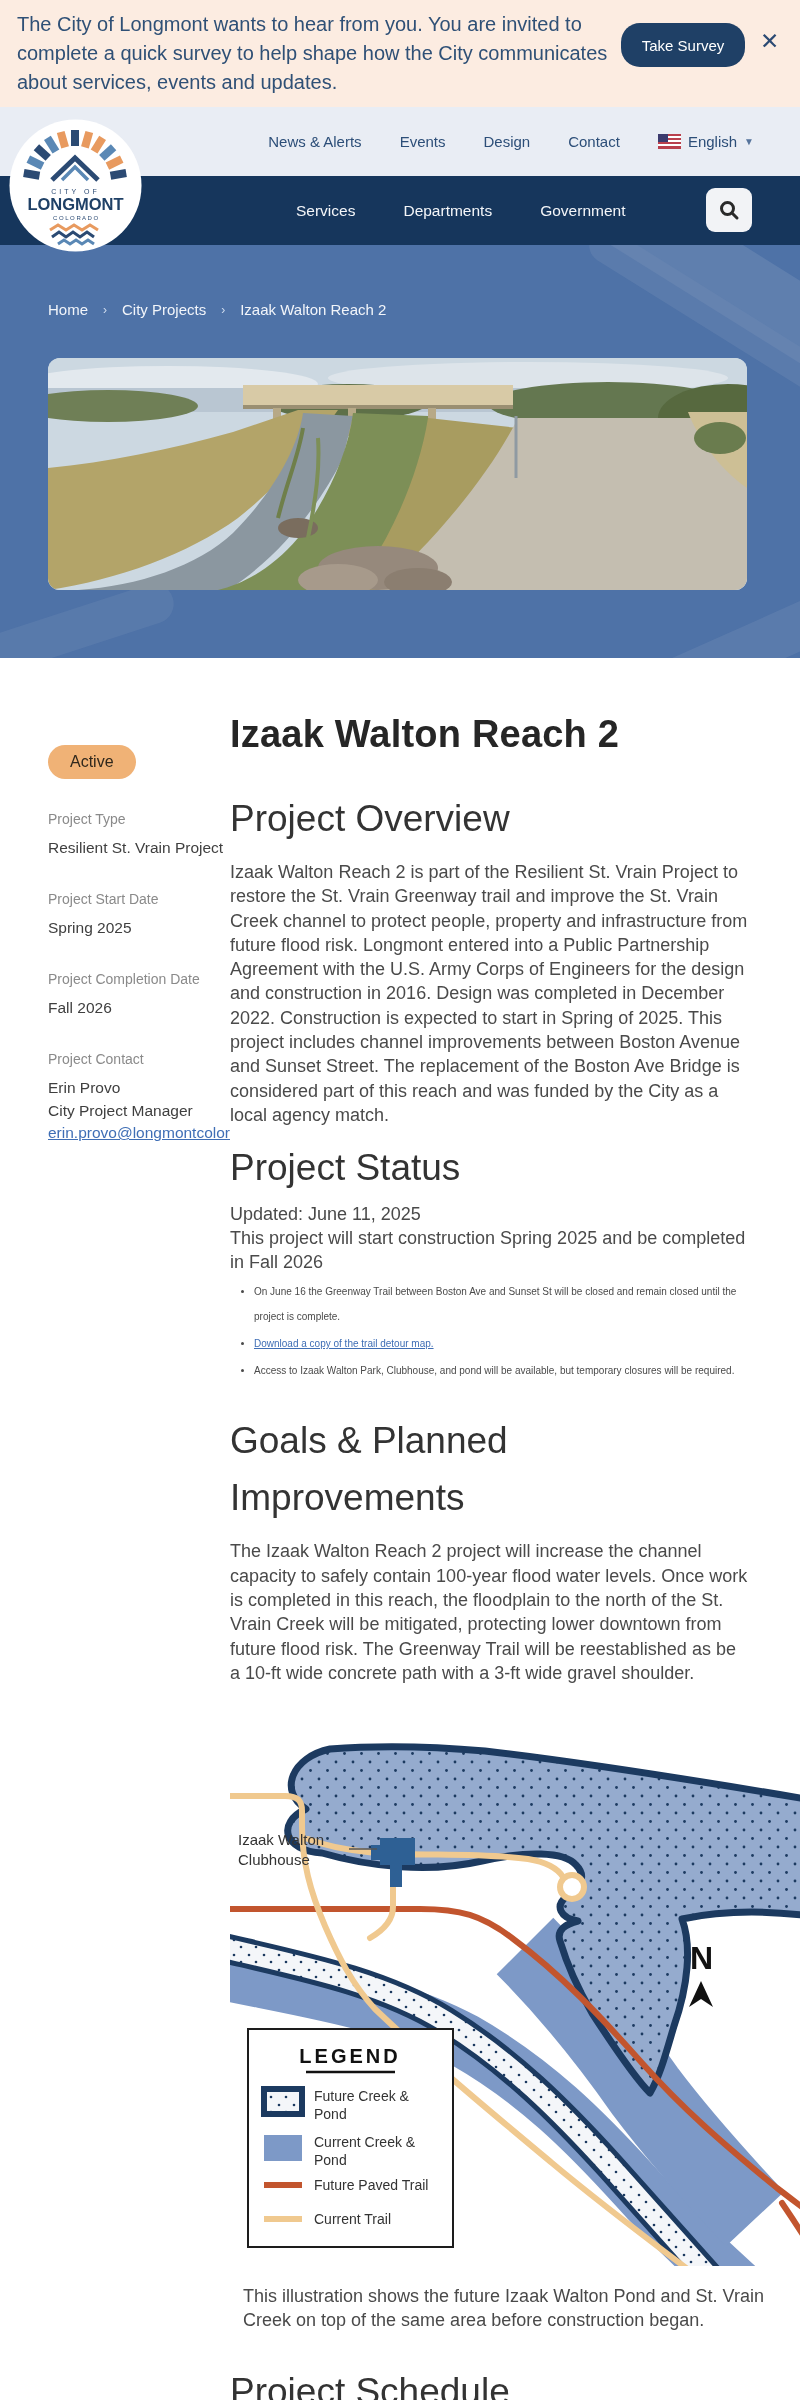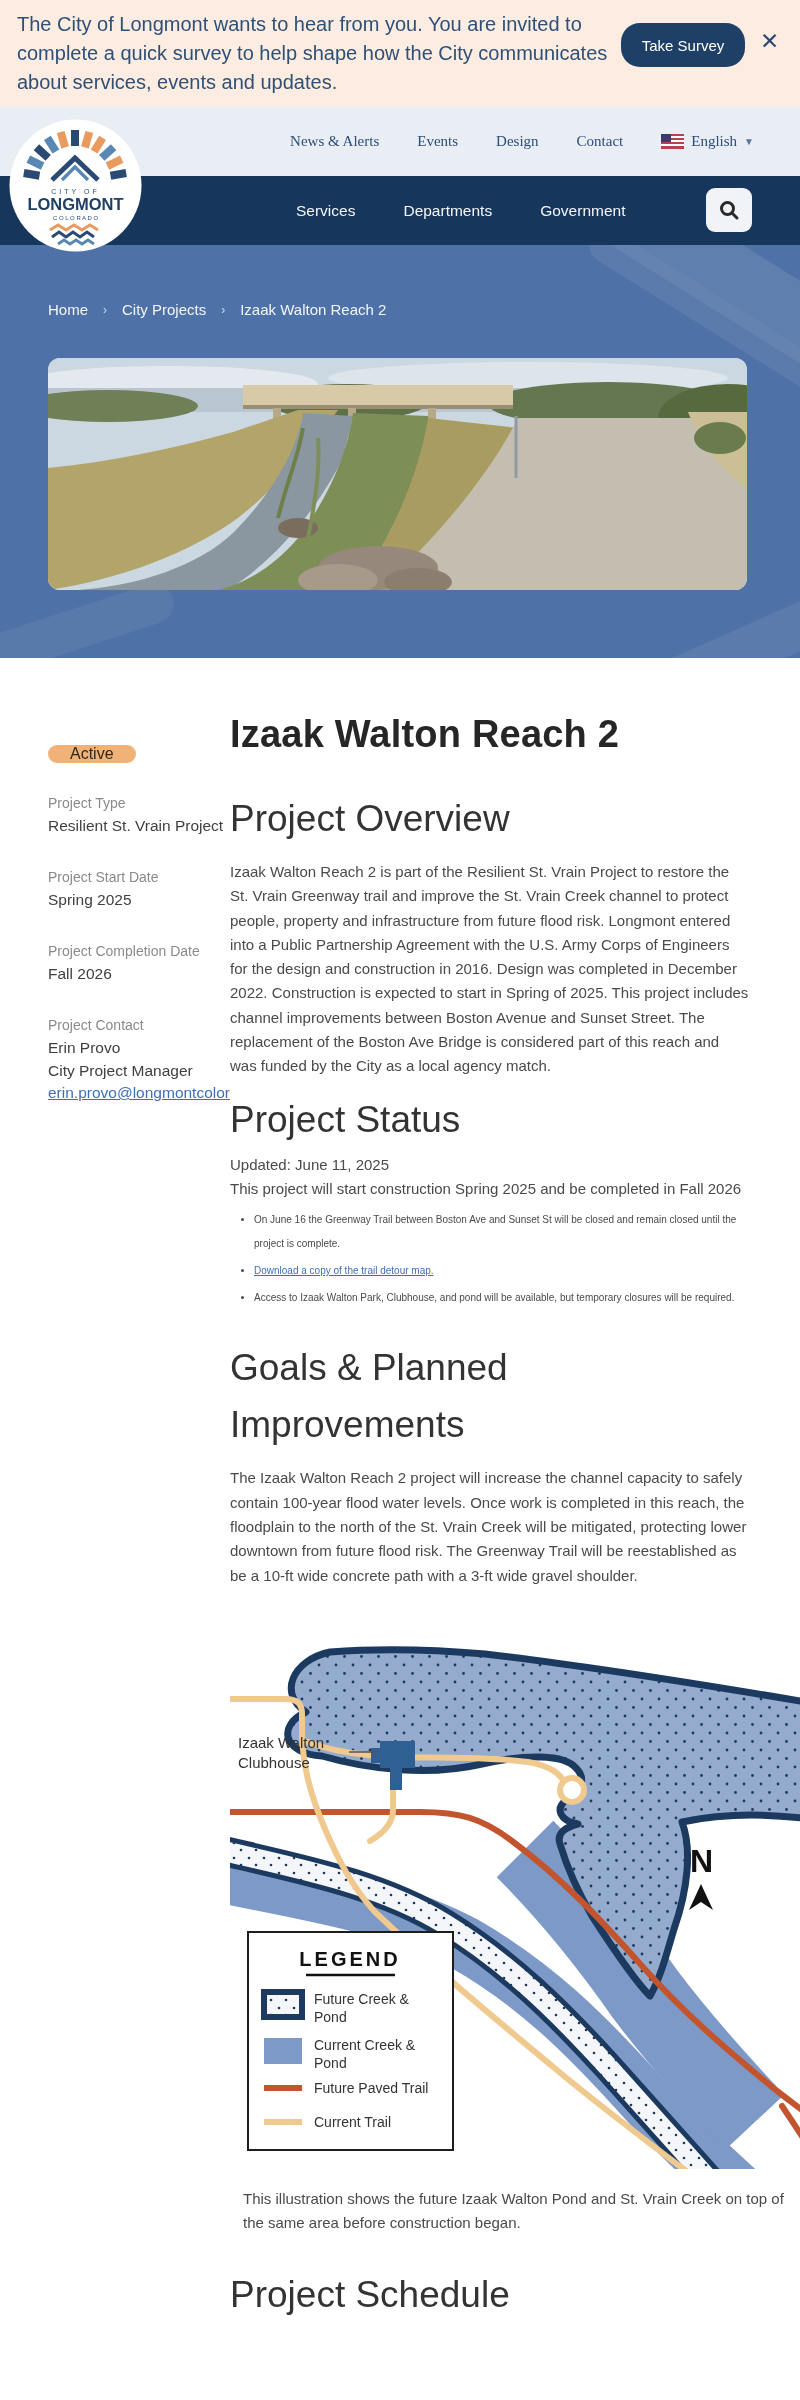--- a/index.html
+++ b/index.html
@@ -9,21 +9,21 @@
     font-family:"Liberation Sans", sans-serif; -webkit-font-smoothing:antialiased;
   }
   
   .banner { position:absolute; top:0; left:0; width:800px; height:107px; background:#fcece1; }
   .banner-msg { position:absolute; left:17px; top:10px; width:600px; font-size:20px; line-height:29px; color:#2f5076; }
   .survey-btn { position:absolute; left:621px; top:23px; width:124px; height:44px; background:#1f4066;
     color:#fff; border:none; border-radius:19px; font-size:15px; font-family:inherit; cursor:pointer;
     display:flex; align-items:center; justify-content:center; }
   .banner-close { position:absolute; left:760px; top:30px; font-size:23px; color:#2b4a73; cursor:pointer; line-height:1; }
   
-  .utility { position:absolute; top:107px; left:0; width:800px; height:69px; background:#e9edf4;font-family:Liberation Serif, serif; }
+  .utility { position:absolute; top:107px; left:0; width:800px; height:69px; background:#e9edf4; }
   .utility-inner { position:absolute; right:46px; top:0; height:69px; display:flex; align-items:center; gap:38px; }
   .utility a { color:#2c4e78; text-decoration:none; font-size:15px; cursor:pointer; }
   .lang { display:flex; align-items:center; gap:7px; color:#2c4e78; font-size:15px; cursor:pointer; }
   .lang .caret { font-size:10px; color:#56749c; }
   
   .darknav { position:absolute; top:176px; left:0; width:800px; height:69px; background:#16365c; }
   .darknav-inner { position:absolute; left:296px; top:0; height:69px; display:flex; align-items:center; gap:48px; }
   .darknav a { color:#f4f6f9; text-decoration:none; font-size:15.5px; cursor:pointer; }
   .search-btn { position:absolute; left:706px; top:12px; width:46px; height:44px; background:#f2f3f6;
     border:none; border-radius:9px; cursor:pointer; display:flex; align-items:center; justify-content:center; }
@@ -37,36 +37,36 @@
   .wave.w3 { width:300px; height:40px; left:-120px; bottom:-6px; transform:rotate(-18deg); opacity:.35;}
   .wave.w4 { width:340px; height:46px; right:-110px; bottom:-18px; transform:rotate(-24deg); opacity:.4;}
   .breadcrumb { position:absolute; left:48px; top:56px; display:flex; align-items:center; gap:15px;
     font-size:15px; color:#f2f5fa;justify-content:flex-end; }
   .breadcrumb a { color:#f2f5fa; text-decoration:none; cursor:pointer; }
   .crumb-sep { font-size:12px; color:#cfdcef; }
   .hero { position:absolute; left:48px; top:113px; width:699px; height:232px; border-radius:12px; overflow:hidden;
     background:#cdd9e2; }
   
   .sidebar { position:absolute; left:48px; top:745px; width:182px; }
-  .badge { display:inline-block; padding:0 22px; border-radius:24px; background:#f0b276;
+  .badge { display:inline-block; padding:8px 22px; border-radius:24px; background:#f0b276;
     color:#30281c; font-size:16px; }
   .field { margin-top:29px; }
   .field .flabel { font-size:14px; color:#8a8a8a; line-height:22px; }
-  .field .fvalue { font-size:15.5px; color:#3f3f3f; line-height:23px; margin-top:0; }
+  .field .fvalue { font-size:15.5px; color:#3f3f3f; line-height:23px; margin-top:6px; }
   .email-link { display:block; font-size:15.5px; color:#3f6eb5; text-decoration:underline;
     white-space:nowrap; overflow:hidden; width:182px; margin-top:2px; cursor:pointer; }
   
   .main { position:absolute; left:230px; top:712px; width:600px; }
   .main h1 { font-size:38px; font-weight:700; color:#262626; line-height:1.2; letter-spacing:.2px; }
   .main h2 { font-size:37px; font-weight:400; color:#333; line-height:1.55; }
   .h2-overview { margin-top:32px; }
   .h2-status { margin-top:12px; }
   .h2-goals { margin-top:28px; width:520px; }
   .h2-schedule { margin-top:30px; }
-  .main p { font-size:15px; line-height:24.3px; color:#4a4a4a; width:520px; }
+  .main p { font-size:18px; line-height:24.3px; color:#4a4a4a; width:520px; }
   .p-overview { margin-top:13px; }
   .p-updated { margin-top:5px; }
   .p-goals { margin-top:13px; }
   .bullets { margin:6px 0 0 24px; width:500px; }
   .bullets li { font-size:10px; line-height:24.3px; color:#4a4a4a; margin-top:3px; }
   .bullets a { color:#3f6eb5; text-decoration:underline; cursor:pointer; }
   .map-wrap { margin-top:56px; width:600px; height:525px; }
   .caption { margin-top:18px; width:545px !important;margin-left:13px; }
   svg text { font-family:"Liberation Sans", sans-serif; }
 </style>

